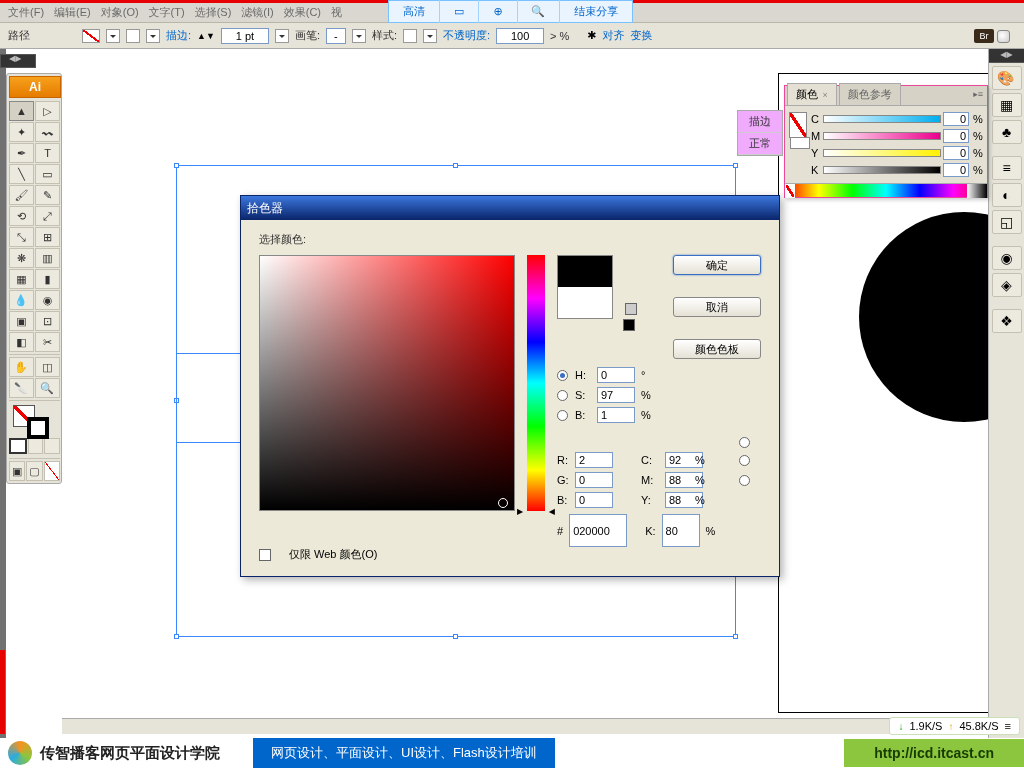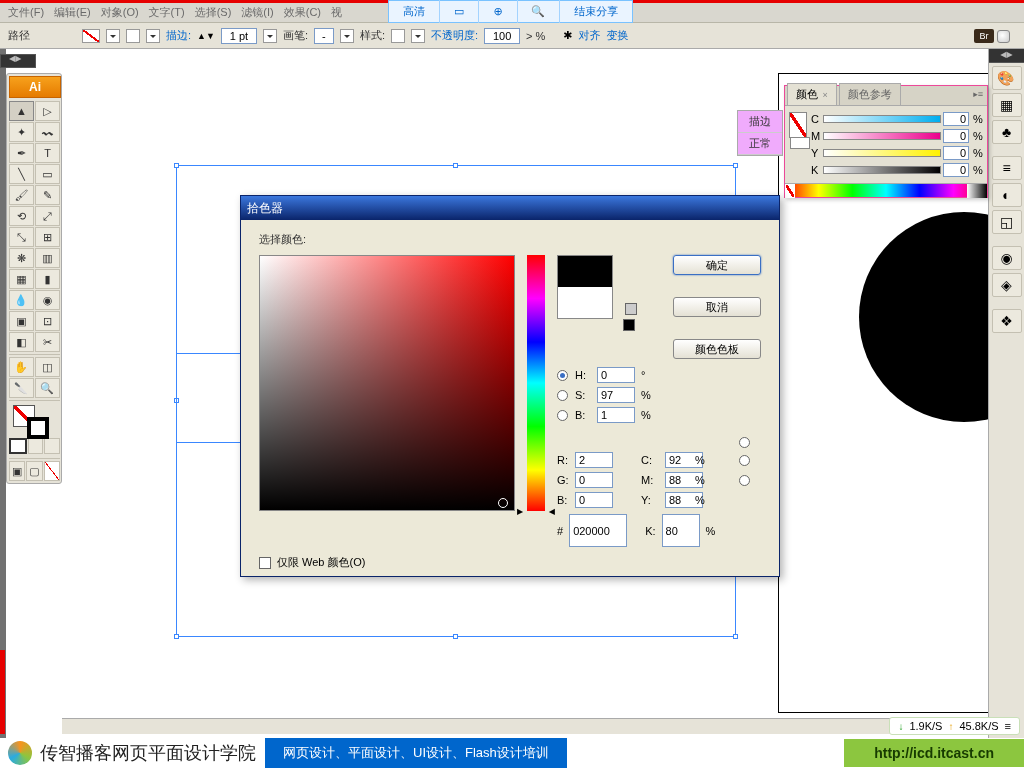--- a/index.html
+++ b/index.html
@@ -15,21 +15,21 @@
 
 
 .optbar{position:absolute;top:23px;left:0;right:0;height:26px;background:#e6e3d8;border-bottom:1px solid #aaa;display:flex;align-items:center;padding:0 8px;gap:6px}
 .opt-label{color:#333}
 .opt-link{color:#0066cc;}
 .swatch-none{width:18px;height:14px;background:#fff;border:1px solid #999;position:relative}
 .swatch-none::after{content:"";position:absolute;left:0;top:0;right:0;bottom:0;background:linear-gradient(to top right,transparent 45%,#e00 45%,#e00 55%,transparent 55%)}
 .swatch-white{width:14px;height:14px;background:#fff;border:1px solid #999}
 .dd{width:14px;height:14px;border:1px solid #999;background:#fff;position:relative}
 .dd::after{content:"";position:absolute;left:3px;top:5px;border:3px solid transparent;border-top-color:#333}
-.opt-input{width:36px;height:16px;border:1px solid #7a9ac7;background:#fff;padding:0 2px;text-align:center}
+.opt-input{width:48px;height:16px;border:1px solid #7a9ac7;background:#fff;padding:0 2px;text-align:center}
 .br-icon{position:absolute;right:6px;top:27px;width:44px;height:18px;display:flex;align-items:center;gap:3px}
 .br-box{width:20px;height:14px;background:#3a2a1a;border-radius:2px;color:#fff;font-size:9px;line-height:14px;text-align:center}
 .mag-icon{width:13px;height:13px;border:1px solid #888;border-radius:3px;background:radial-gradient(circle at 40% 40%,#fff,#ccc)}
 
 
 .left-strip{position:absolute;top:49px;left:0;bottom:30px;width:6px;background:#717171}
 .tab-flag{position:absolute;left:0;top:54px;width:36px;height:14px;background:#333;border:1px solid #555}
 .tab-flag::after{content:"◀▶";color:#bbb;font-size:8px;position:absolute;left:8px;top:-1px}
 
 
@@ -108,29 +108,29 @@
 .tiny-sw{width:12px;height:12px;background:#000;border:1px solid #666;margin-top:4px}
 .btns{display:flex;flex-direction:column;gap:22px;margin-left:auto}
 .btn{width:88px;height:20px;background:linear-gradient(#fff,#e4e1d4);border:1px solid #888;border-radius:3px;text-align:center;line-height:18px;font-size:11px}
 .btn.primary{border:1px solid #3a6fc4;box-shadow:0 0 2px #3a6fc4}
 .vals{display:grid;grid-template-columns:14px 18px 40px 20px 26px 40px 16px;gap:4px 4px;align-items:center}
 .radio{width:11px;height:11px;border:1px solid #666;border-radius:50%;background:#fff;position:relative}
 .radio.on::after{content:"";position:absolute;left:2px;top:2px;width:5px;height:5px;background:#3a6fc4;border-radius:50%}
 .vals input{width:38px;height:16px;border:1px solid #7a9ac7;padding:0 3px;text-align:left}
 .hex-row{display:flex;align-items:center;gap:6px;margin-top:6px}
 .hex-row input{width:58px;height:33px;border:1px solid #7a9ac7;padding:0 3px}
-.web-only{margin-top:8px;display:flex;align-items:center;gap:6px}
+.web-only{margin-top:0;display:flex;align-items:center;gap:18px}
 .chk{width:12px;height:12px;border:1px solid #666;background:#fff}
 .red-left{position:absolute;left:0;bottom:34px;width:5px;height:84px;background:#e60000}
 .netstat{position:absolute;right:4px;bottom:33px;height:18px;background:#fff;border:1px solid #c9e0b8;border-radius:3px;padding:1px 8px;display:flex;align-items:center;gap:6px;font-size:11px}
 .arr-dn{color:#1a9c1a;font-size:10px}
 .arr-up{color:#e39b00;font-size:10px}
 .footer{position:absolute;bottom:0;left:0;right:0;height:30px;display:flex;align-items:center}
 .footer .logo{width:28px;height:28px;border-radius:50%;background:conic-gradient(#f7931e,#8cc63f,#29abe2,#f7931e);margin:0 6px;border:2px solid #fff}
-.footer .name{font-size:18px;font-weight:normal;color:#222;padding-right:9px}
+.footer .name{font-size:15px;font-weight:bold;color:#222;padding-right:33px}
 .footer .mid{flex:0 0 auto;background:#0066cc;color:#fff;padding:6px 18px;font-size:13px}
 .footer .url{margin-left:auto;background:#8cc63f;color:#173b00;padding:6px 30px;font-size:14px;font-weight:bold}
 .scrollbar-h{position:absolute;left:62px;right:36px;bottom:34px;height:16px;background:#e6e3d8;border-top:1px solid #aaa}
 </style>
 </head>
 <body>
 
 <div class="red-bar"></div>
 
 <div class="menubar">

